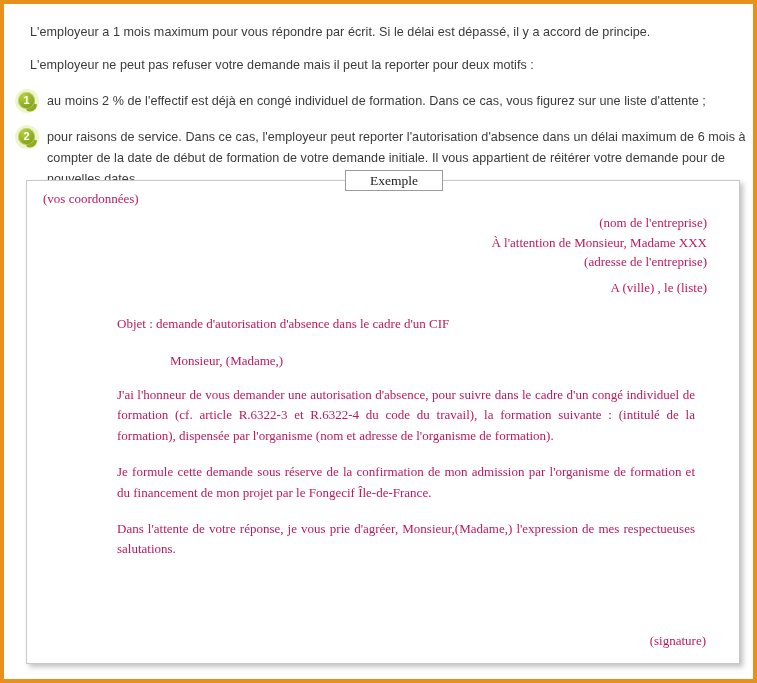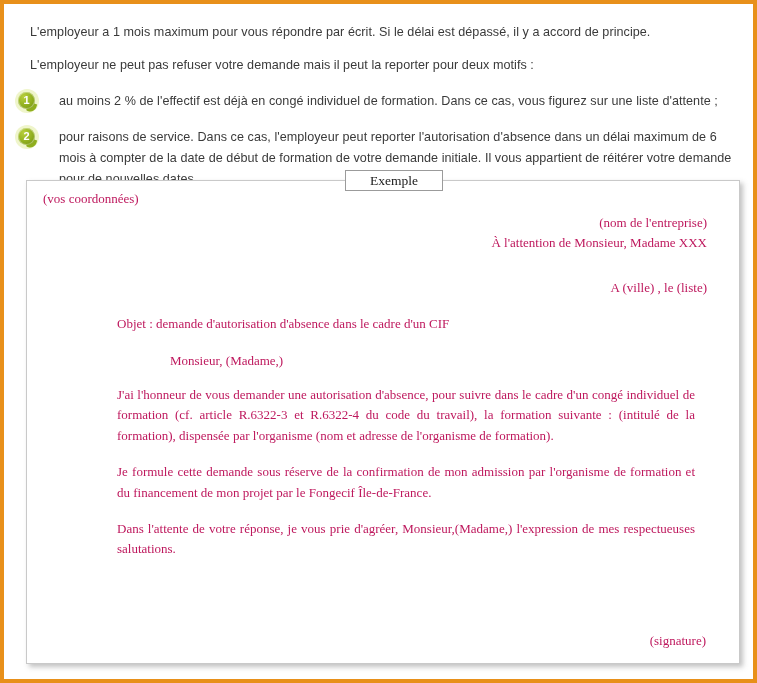--- a/index.html
+++ b/index.html
@@ -45,21 +45,21 @@
     margin-bottom: 2px;
   }
 
   .bullet-row {
     position: relative;
     display: block;
     padding-left: 29px;
     margin-top: 15px;
   }
   .bullet-row p {
-    margin: 12px;
+    margin: 0;
   }
 
   .num-badge {
     position: absolute;
     left: 0;
     top: 1px;
     width: 19px;
     height: 19px;
   }
   .num-badge .bubble {
@@ -243,20 +243,21 @@
   <div class="exemple-tab">Exemple</div>
 
   <div class="letter-box">
     <div class="letter-inner">
 
       <div class="l-coordonnees">(vos coordonnées)</div>
 
       <div class="l-company-block">
         <div>(nom de l'entreprise)</div>
         <div>À l'attention de Monsieur, Madame XXX</div>
+        <div>(adresse de l'entreprise)</div>
       </div>
 
       <div class="l-place-date">A (ville)  , le  (liste)</div>
 
       <div class="l-objet">Objet : demande d'autorisation d'absence dans le cadre d'un CIF</div>
 
       <div class="l-salutation">Monsieur, (Madame,)</div>
 
       <div class="l-body">
         <p>J'ai l'honneur de vous demander une autorisation d'absence, pour suivre dans le cadre d'un congé individuel de formation (cf. article R.6322-3 et R.6322-4 du code du travail), la formation suivante : (intitulé de la formation), dispensée par l'organisme (nom et adresse de l'organisme de formation).</p>

